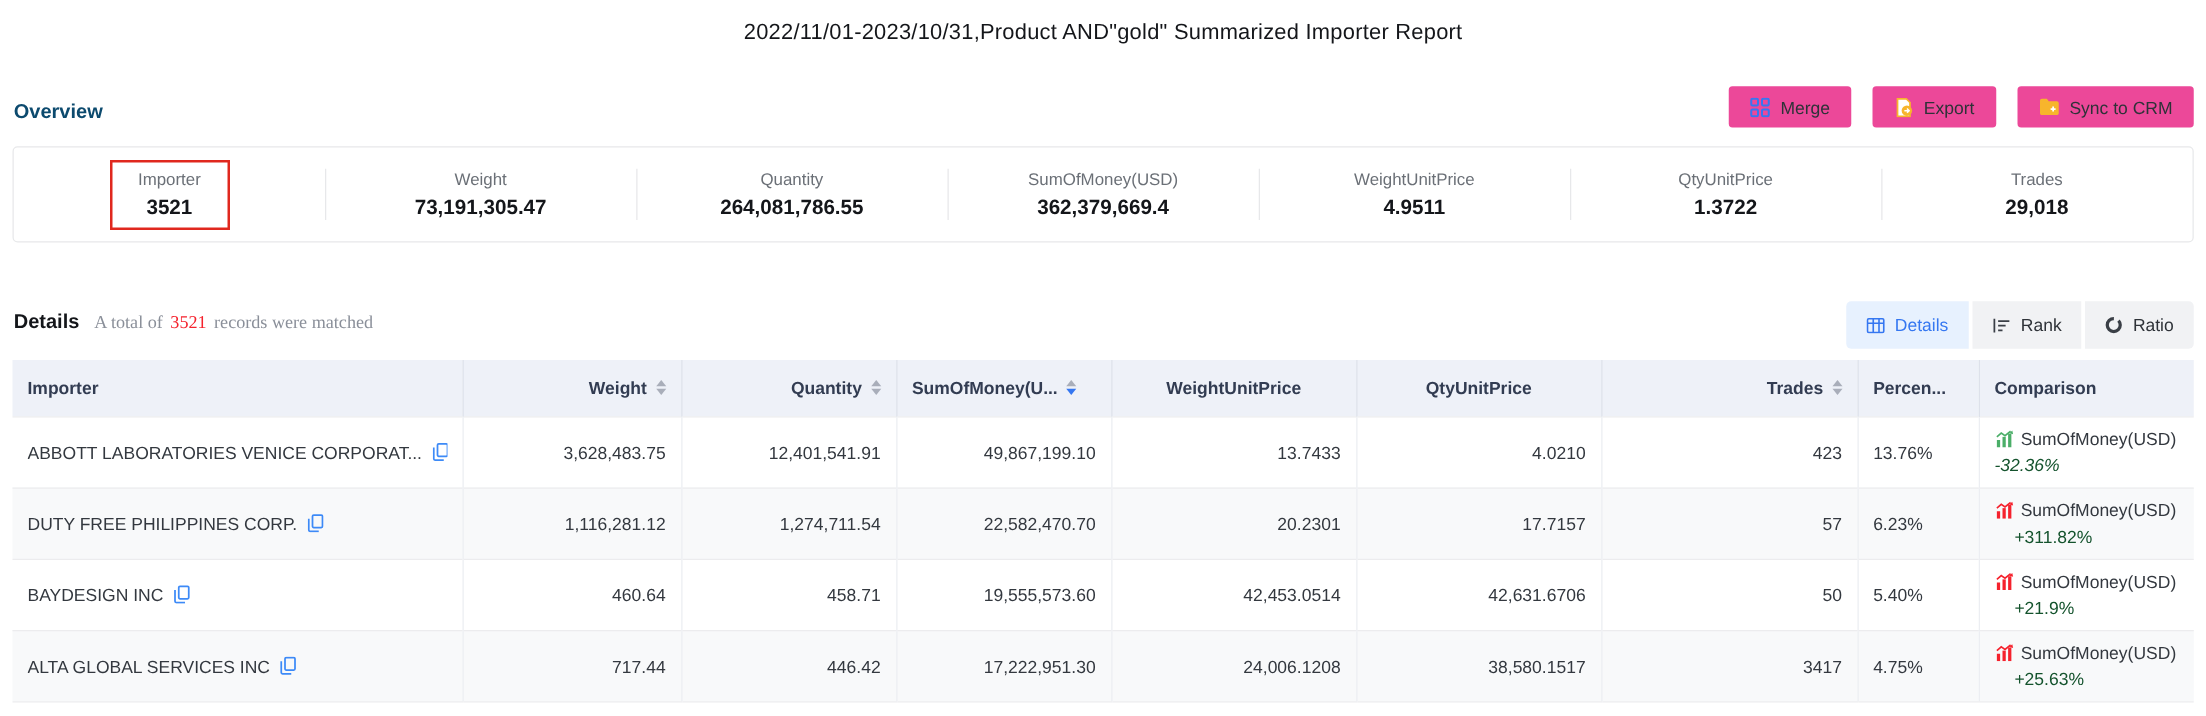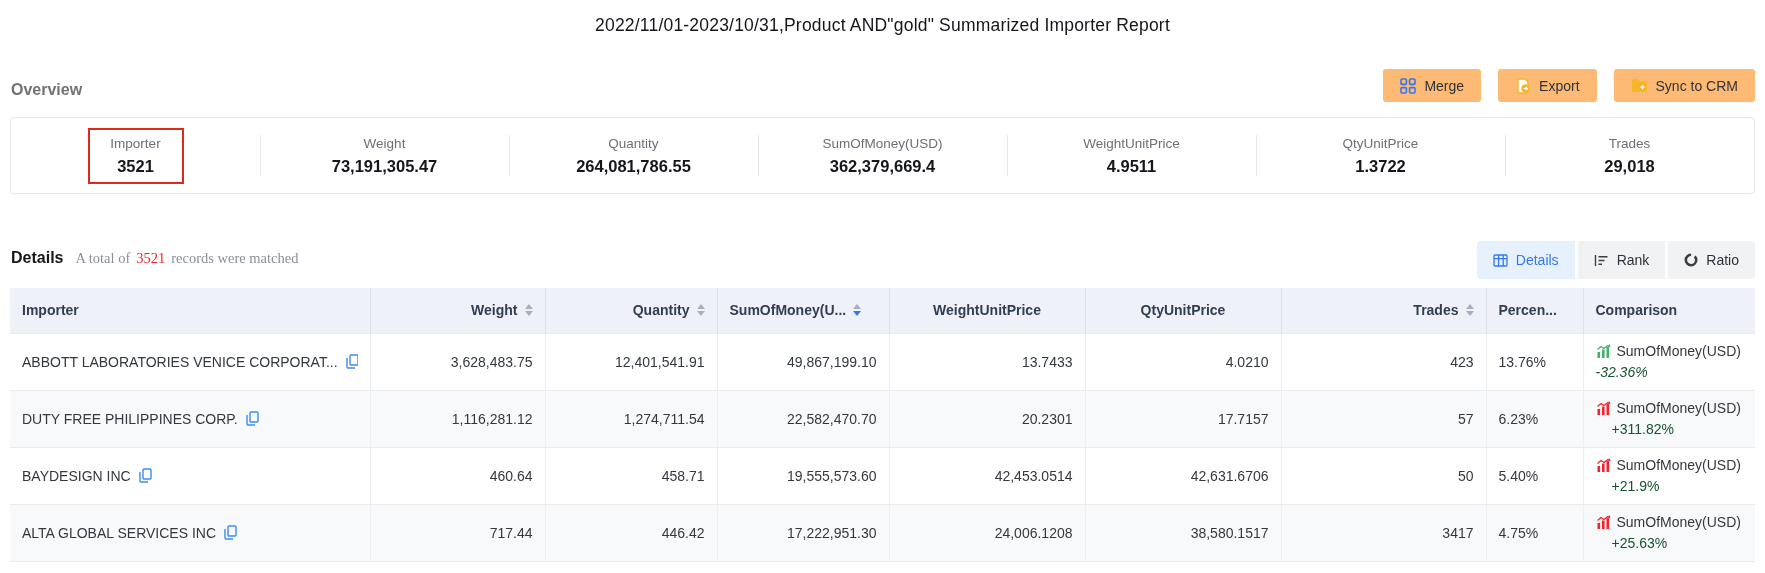--- a/index.html
+++ b/index.html
@@ -3,25 +3,25 @@
 <meta charset="utf-8">
 <style>
   * { margin:0; padding:0; box-sizing:border-box; }
   html,body { width:1765px; height:573px; background:#fff; overflow:hidden;
               font-family:"Liberation Sans", sans-serif; color:#333; }
   body { position:relative; }
 
   .page-title { position:absolute; top:15px; left:0; right:0; text-align:center;
                 font-size:17.5px; color:#14161a; letter-spacing:.2px; }
 
-  .overview-heading { position:absolute; top:81px; left:11px; font-size:16px; font-weight:700; color:#737373; }
+  .overview-heading { position:absolute; top:81px; left:11px; font-size:16px; font-weight:700; color:#0c4a6e; }
 
   
   .top-buttons { position:absolute; top:69px; right:10px; display:flex; gap:17px; }
-  .tbtn { height:33px; padding:0 17px; background:#fdba74; border-radius:3px;
+  .tbtn { height:33px; padding:0 17px; background:#ec4899; border-radius:3px;
           display:flex; align-items:center; gap:8px; font-size:14px; color:#2e3238; cursor:pointer; }
   .tbtn svg { display:block; }
 
   
   .stats-card { position:absolute; top:117px; left:10px; right:10px; height:77px;
                 border:1px solid #e7e8ea; border-radius:4px; display:flex; background:#fff; }
   .stat { flex:1; display:flex; align-items:center; justify-content:center; position:relative; }
   .stat + .stat::before { content:""; position:absolute; left:0; top:17px; bottom:17px; width:1px; background:#e7e8ea; }
   .stat-box { display:flex; flex-direction:column; align-items:center; gap:6px;
               padding:6px 16px; border:2px solid transparent; min-width:96px; }

